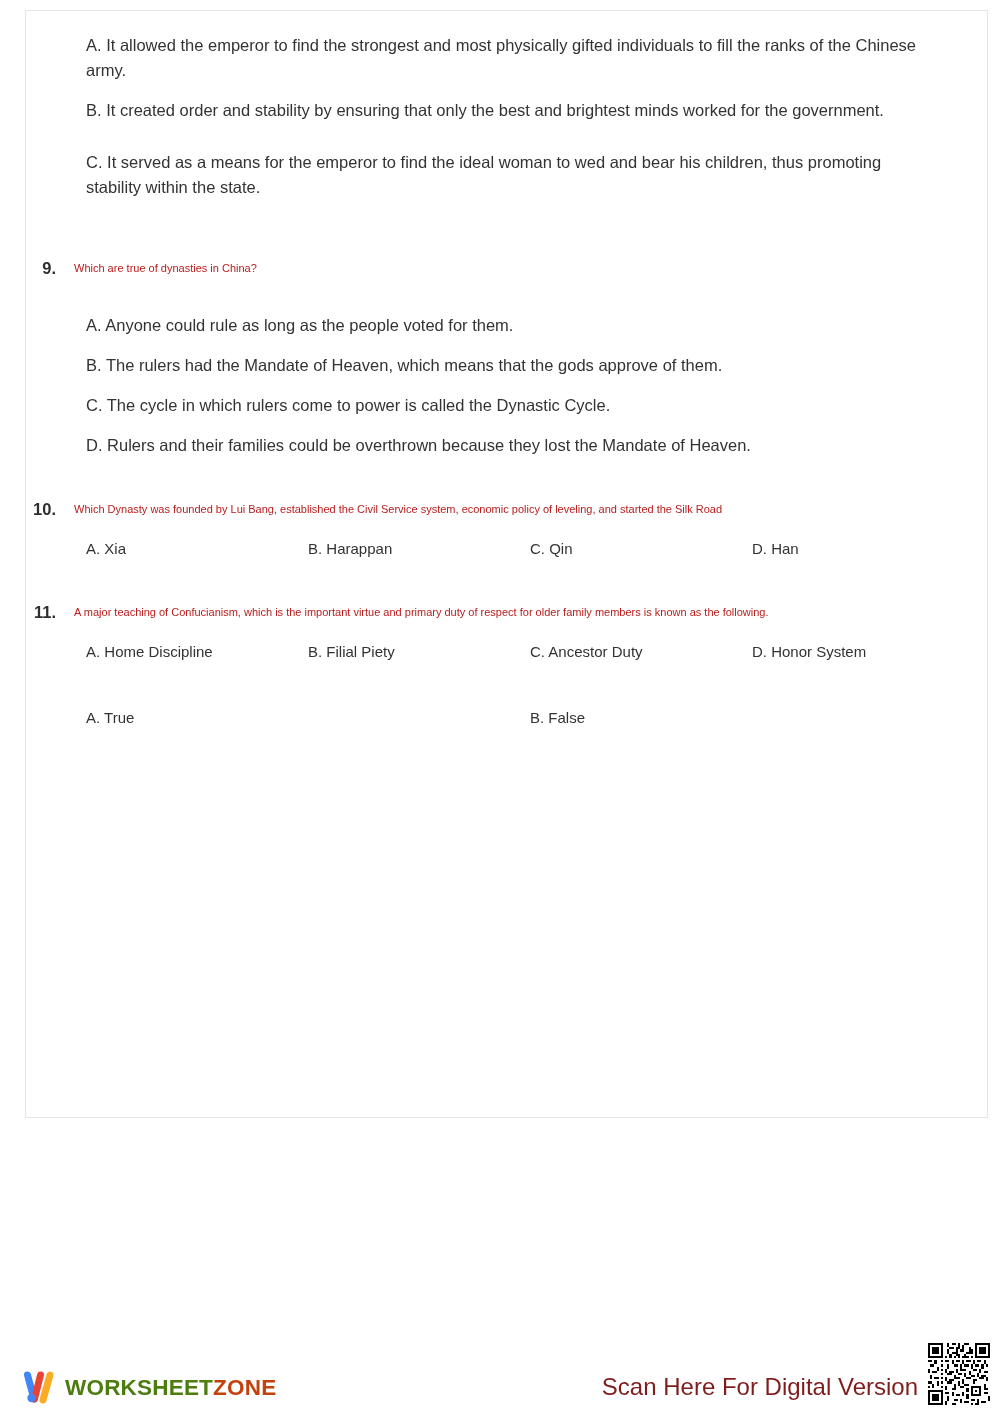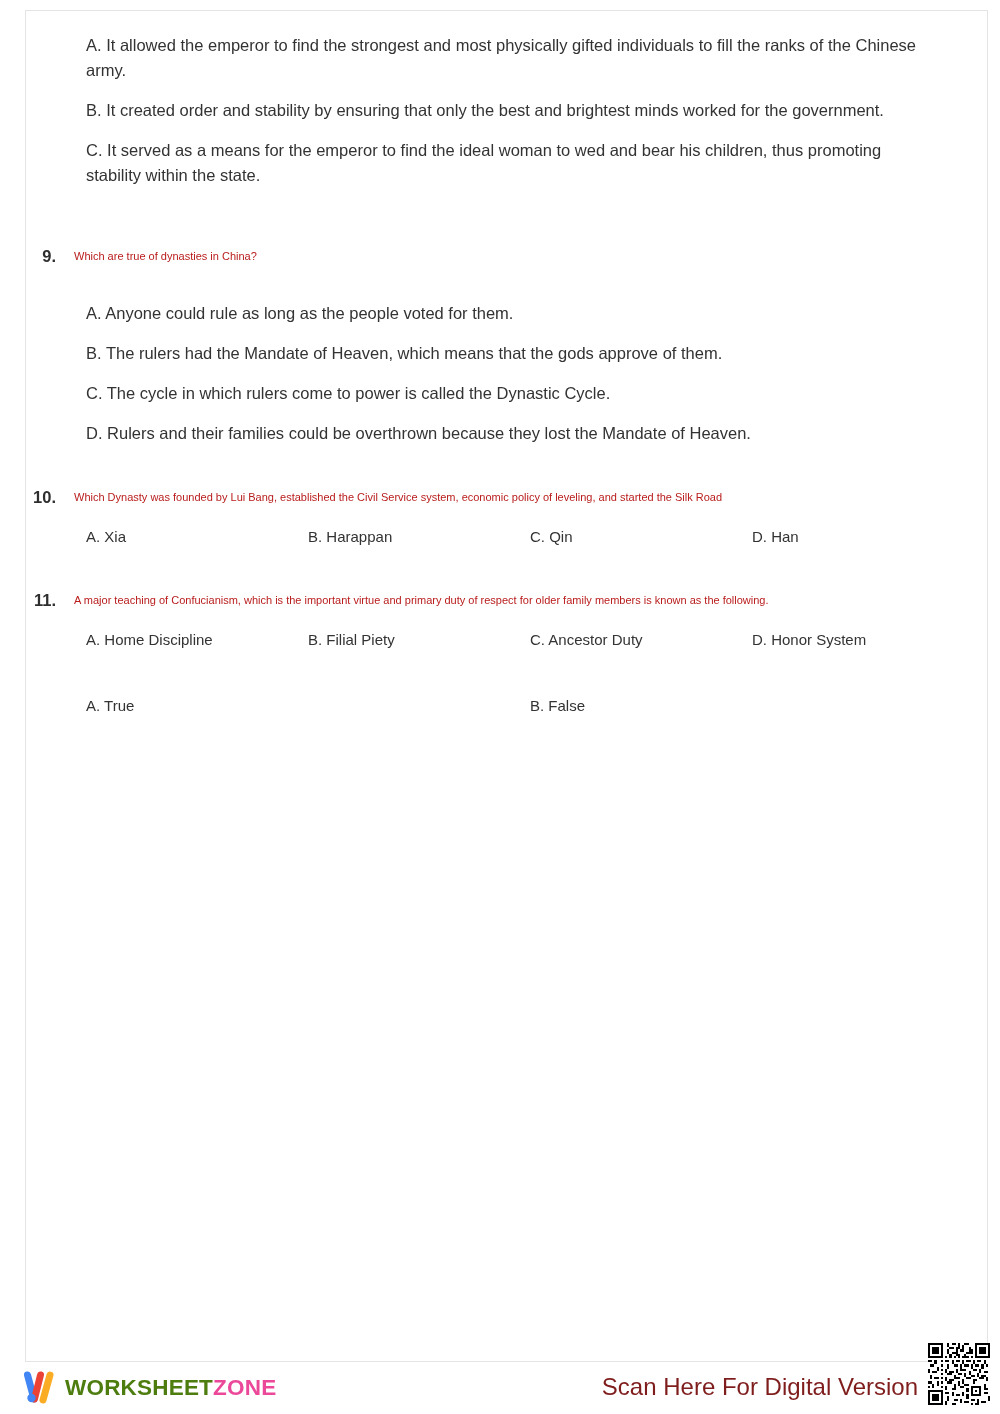--- a/index.html
+++ b/index.html
@@ -16,21 +16,21 @@
     position: relative;
     overflow: hidden;
   }
 
   
   .page-sheet {
     position: absolute;
     left: 25px;
     top: 10px;
     width: 963px;
-    height: 1352px;
+    height: 1108px;
     border: 1px solid #e3e4e6;
     box-sizing: border-box;
     background: #ffffff;
   }
 
   .page-body {
     position: absolute;
     left: 0;
     top: 0;
     width: 963px;
@@ -121,21 +121,21 @@
     display: block;
   }
   .brand-text {
     font-size: 22.5px;
     font-weight: bold;
     letter-spacing: .2px;
     line-height: 1;
     white-space: nowrap;
   }
   .brand-text .w1 { color: #4d7c0f; text-align: right; }
-  .brand-text .w2 { color: #ec4899; }
+  .brand-text .w2 { color: #c2410c; }
 
   .scan-label {
     position: absolute;
     left: 556px;
     top: 3px;
     width: 362px;
     text-align: right;
     font-size: 24px;
     line-height: 32px;
     color: #7f1d1d;
@@ -155,21 +155,21 @@
 <body>
 
 <div class="page-sheet">
   <div class="page-body">
 
     <div class="q-block">
       <p class="ans-para" style="padding-left:24px;">A. It allowed the emperor to find the strongest and most physically gifted individuals to fill the ranks of the Chinese army.</p>
       <div class="gap-sm"></div>
       <p class="ans-para" style="padding-left:24px;">B. It created order and stability by ensuring that only the best and brightest minds worked for the government.</p>
       <div class="gap-sm"></div>
-      <p class="ans-para" style="padding-left:24px;">C. It served as a means for the emperor to find the ideal woman to wed and bear his children, thus promoting stability within the state.</p>
+      <p class="ans-para" style="padding-left:24px;margin-top:12px;">C. It served as a means for the emperor to find the ideal woman to wed and bear his children, thus promoting stability within the state.</p>
       <div class="gap-sm"></div>
     </div>
 
     <div class="gap-lg"></div>
 
     <div class="q-block">
       <span class="q-num">9.</span>
       <p class="q-stem">Which are true of dynasties in China?</p>
     </div>
     <div class="gap-md"></div>

